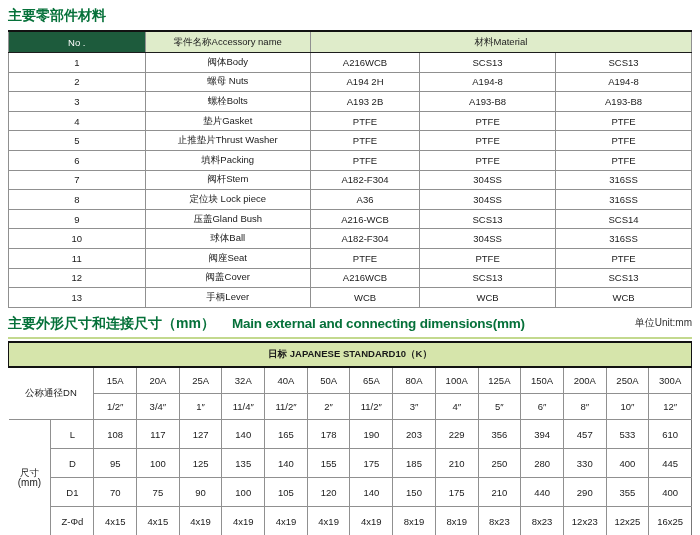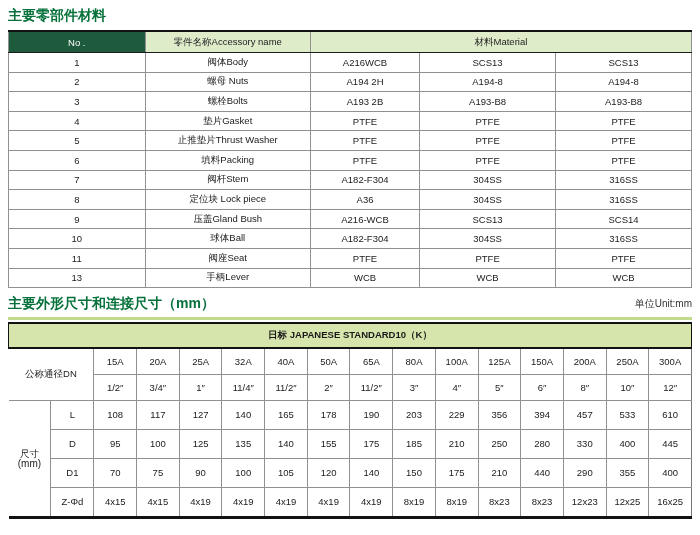--- a/index.html
+++ b/index.html
@@ -136,32 +136,40 @@
           <td>316SS</td>
         </tr>
         <tr>
           <td>11</td>
           <td>阀座Seat</td>
           <td>PTFE</td>
           <td>PTFE</td>
           <td>PTFE</td>
         </tr>
         <tr>
+          <td>12</td>
+          <td>阀盖Cover</td>
+          <td>A216WCB</td>
+          <td>SCS13</td>
+          <td>SCS13</td>
+        </tr>
+        <tr>
           <td>13</td>
           <td>手柄Lever</td>
           <td>WCB</td>
           <td>WCB</td>
           <td>WCB</td>
         </tr>
       </tbody>
   </table>
 
   <div class="sec2-head">
     <div class="sec-title" style="margin:0;">
       <span class="title-zh">主要外形尺寸和连接尺寸（mm）</span>
+      <span class="title-en">Main external and connecting dimensions(mm)</span>
     </div>
     <div class="unit-label">单位Unit:mm</div>
   </div>
   <div class="green-rule"></div>
 
   <table class="t2">
     <colgroup id="t2-cols">
         <col style="width: 6.2%;">
         <col style="width: 6.3%;">
         <col style="width: 6.25%;">

